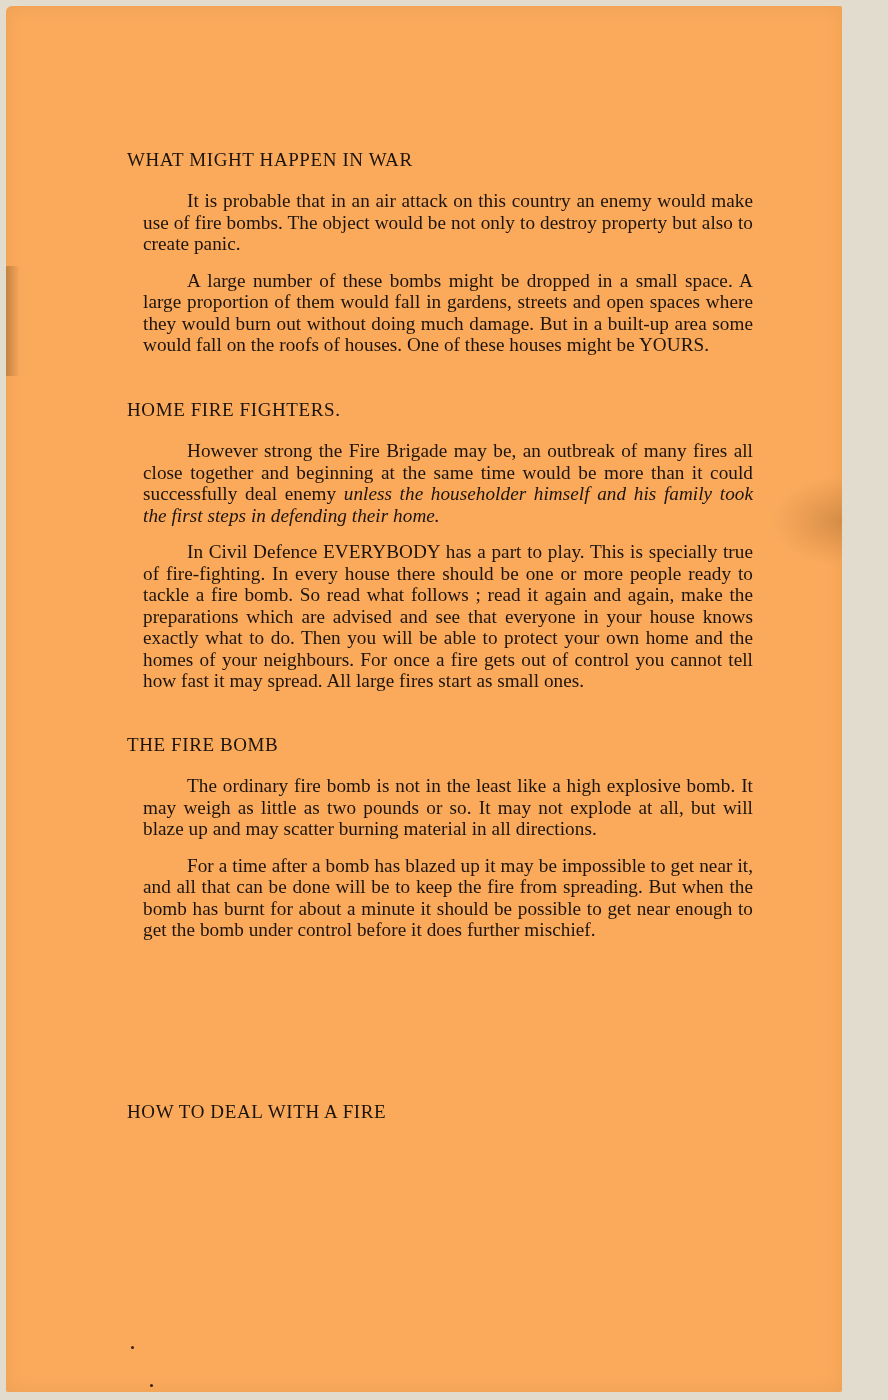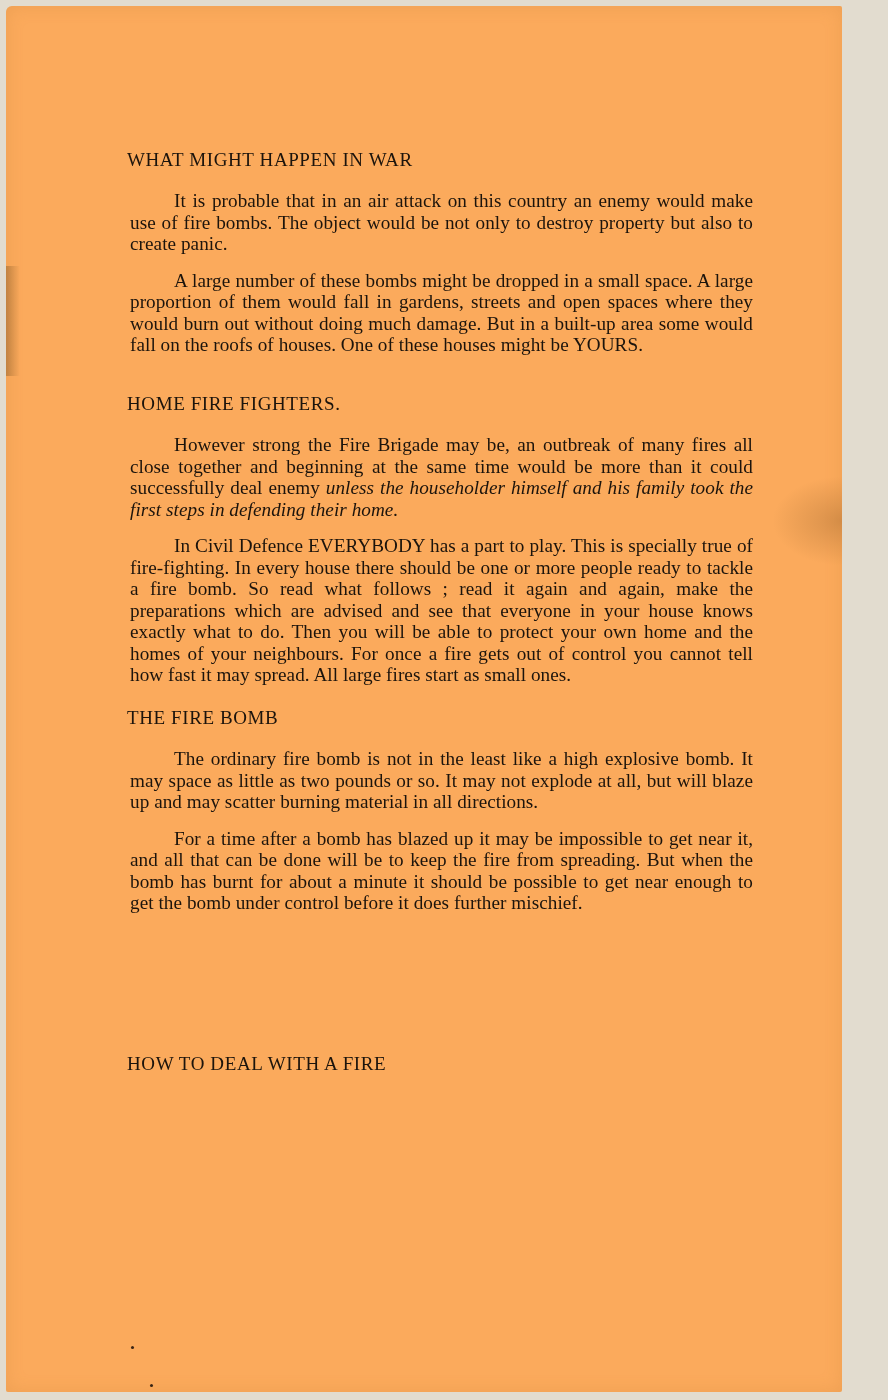--- a/index.html
+++ b/index.html
@@ -56,28 +56,28 @@
     letter-spacing: 0.6px;
     margin: 0 0 16px 4px;
     font-weight: normal;
     line-height: 28px;
   }
   .para {
     font-size: 19.2px;
     line-height: 21.5px;
     text-align: justify;
     text-indent: 44px;
-    margin: 0 0 15px 7px;
+    margin: 0 0 15px 20px;
     letter-spacing: 0.05px;
   }
   .para .em { font-style: italic; }
   .s1 { position: absolute; top: 0; }
-  .s2 { position: absolute; top: 244px; }
-  .s3 { position: absolute; top: 558px; }
-  .s4 { position: absolute; top: 904px; }
+  .s2 { position: absolute; top: 250px; }
+  .s3 { position: absolute; top: 585px; }
+  .s4 { position: absolute; top: 952px; }
   .speck {
     position: absolute;
     width: 3px; height: 3px;
     background: #3a2414;
     border-radius: 50%;
   }
 </style>
 </head>
 <body>
 
@@ -94,21 +94,21 @@
     </section>
 
     <section class="section s2">
       <h2 class="heading">HOME FIRE FIGHTERS.</h2>
       <p class="para"><span>However strong the Fire Brigade may be, an outbreak of many fires all close together and beginning at the same time would be more than it could successfully deal enemy </span><span class="em">unless the householder himself and his family took the first steps in defending their home.</span></p>
       <p class="para">In Civil Defence EVERYBODY has a part to play.  This is specially true of fire-fighting.  In every house there should be one or more people ready to tackle a fire bomb.  So read what follows ; read it again and again, make the preparations which are advised and see that everyone in your house knows exactly what to do. Then you will be able to protect your own home and the homes of your neighbours.  For once a fire gets out of control you cannot tell how fast it may spread.  All large fires start as small ones.</p>
     </section>
 
     <section class="section s3">
       <h2 class="heading">THE FIRE BOMB</h2>
-      <p class="para">The ordinary fire bomb is not in the least like a high explosive bomb.  It may space as little as two pounds or so.  It may not explode at all, but will blaze up and may scatter burning material in all directions.</p>
+      <p class="para">The ordinary fire bomb is not in the least like a high explosive bomb.  It may weigh as little as two pounds or so.  It may not explode at all, but will blaze up and may scatter burning material in all directions.</p>
       <p class="para">For a time after a bomb has blazed up it may be impossible to get near it, and all that can be done will be to keep the fire from spreading.  But when the bomb has burnt for about a minute it should be possible to get near enough to get the bomb under control before it does further mischief.</p>
     </section>
 
     <section class="section s4">
       <h2 class="heading">HOW TO DEAL WITH A FIRE</h2>
     </section>
 
   </div>
 
   <div class="speck" style="left:125px; top:1340px;"></div>

